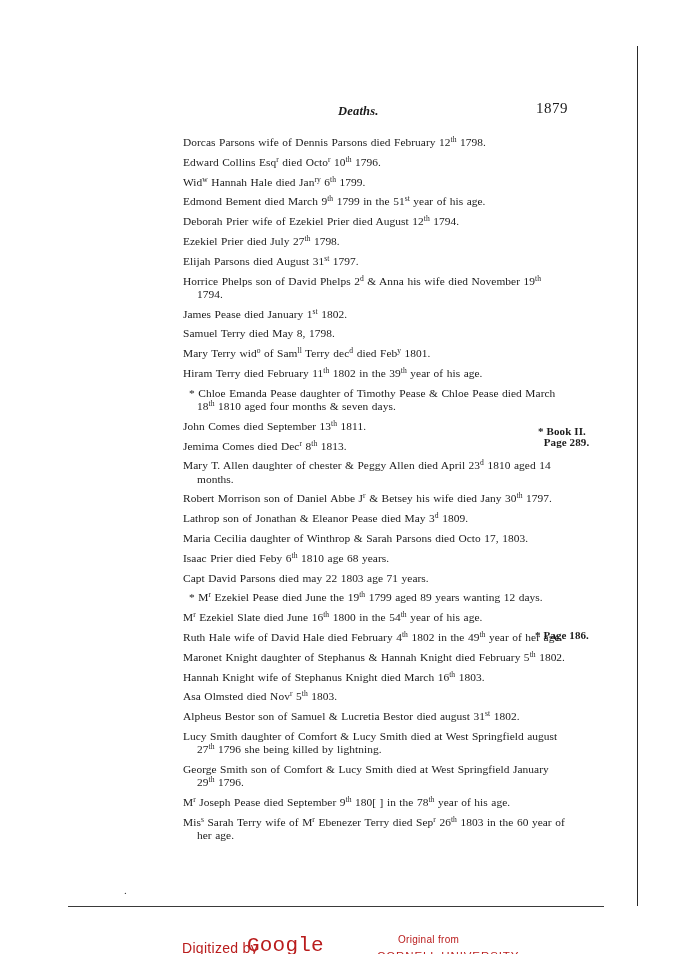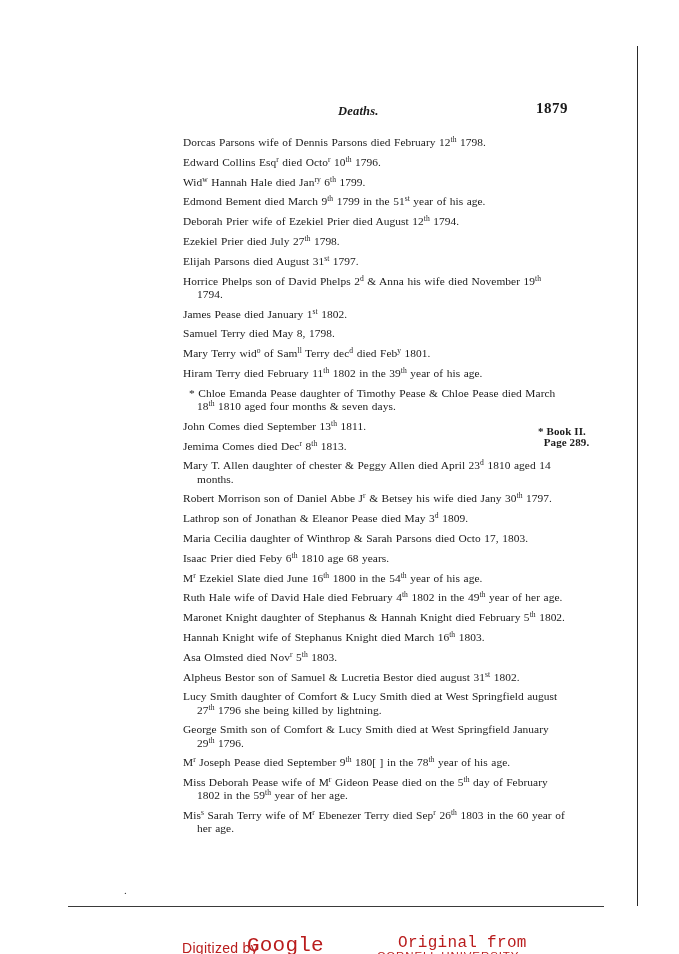--- a/index.html
+++ b/index.html
@@ -47,21 +47,21 @@
     top: 0;
     font-style: italic;
     font-weight: bold;
     font-size: 12.5px;
     letter-spacing: 0.2px;
   }
   .header .page-number {
     position: absolute;
     right: 0;
     top: -4px;
-    font-weight: bold;
+    font-weight: normal;
     font-size: 15px;
     letter-spacing: 0.5px;
   }
 
   .entries {
     position: absolute;
     top: 120px;
     left: 183px;
     width: 385px;
   }
@@ -150,22 +150,22 @@
     left: 247px;
     top: 4px;
     font-family: Liberation Mono, monospace;
     font-size: 21px;
     letter-spacing: 0.2px;
   }
   .footer .orig-from {
     position: absolute;
     left: 398px;
     top: 4px;
-    font-family: Liberation Mono, monospace;
-    font-size: 16px;
+    font-family: Liberation Sans, sans-serif;
+    font-size: 10px;
     letter-spacing: 0.3px;
   }
   .footer .orig-inst {
     position: absolute;
     left: 377px;
     top: 20px;
     font-family: "Liberation Sans", sans-serif;
     font-size: 11.5px;
     letter-spacing: 0.9px;
   }
@@ -238,20 +238,27 @@
       <div class="entry">
         <span class="body">Lathrop son of Jonathan &amp; Eleanor Pease died May 3<sup>d</sup> 1809.</span>
       </div>
       <div class="entry">
         <span class="body">Maria Cecilia daughter of Winthrop &amp; Sarah Parsons died Octo 17, 1803.</span>
       </div>
       <div class="entry">
         <span class="body">Isaac Prier died Feby 6<sup>th</sup> 1810 age 68 years.</span>
       </div>
       <div class="entry">
+        <span class="body">Capt David Parsons died may 22 1803 age 71 years.</span>
+      </div>
+      <div class="entry has-star">
+        <span class="body">* M<sup>r</sup> Ezekiel  Pease died  June the 19<sup>th</sup>  1799 aged  89 years wanting 12 days.</span>
+        <span class="marginnote mn-2"><span>* Page 186.</span></span>
+      </div>
+      <div class="entry">
         <span class="body">M<sup>r</sup> Ezekiel Slate died June 16<sup>th</sup> 1800 in the 54<sup>th</sup> year of his age.</span>
       </div>
       <div class="entry">
         <span class="body">Ruth Hale wife of David Hale died February 4<sup>th</sup> 1802 in the 49<sup>th</sup> year of her age.</span>
       </div>
       <div class="entry">
         <span class="body">Maronet Knight daughter of Stephanus &amp; Hannah Knight died February 5<sup>th</sup> 1802.</span>
       </div>
       <div class="entry">
         <span class="body">Hannah Knight wife of Stephanus Knight died March 16<sup>th</sup> 1803.</span>
@@ -263,23 +270,20 @@
         <span class="body">Alpheus Bestor son of Samuel &amp; Lucretia Bestor died august 31<sup>st</sup> 1802.</span>
       </div>
       <div class="entry">
         <span class="body">Lucy Smith daughter of Comfort &amp; Lucy Smith died at West Springfield august 27<sup>th</sup> 1796 she being killed by lightning.</span>
       </div>
       <div class="entry">
         <span class="body">George Smith son of Comfort &amp; Lucy Smith died at West Springfield January 29<sup>th</sup> 1796.</span>
       </div>
       <div class="entry">
         <span class="body">M<sup>r</sup> Joseph Pease died September 9<sup>th</sup> 180[ ] in the 78<sup>th</sup> year of his age.</span>
-      </div>
-      <div class="entry">
-        <span class="body">Miss Deborah Pease wife of M<sup>r</sup> Gideon Pease died on the 5<sup>th</sup> day of February 1802 in the 59<sup>th</sup> year of her age.</span>
       </div>
       <div class="entry">
         <span class="body">Mis<sup>s</sup> Sarah Terry wife of M<sup>r</sup> Ebenezer Terry died Sep<sup>r</sup> 26<sup>th</sup> 1803 in the 60 year of her age.</span>
       </div>
     </div>
 
   <div class="dot-mark">.</div>
   <div class="bottom-rule"></div>
 
   <div class="footer">

